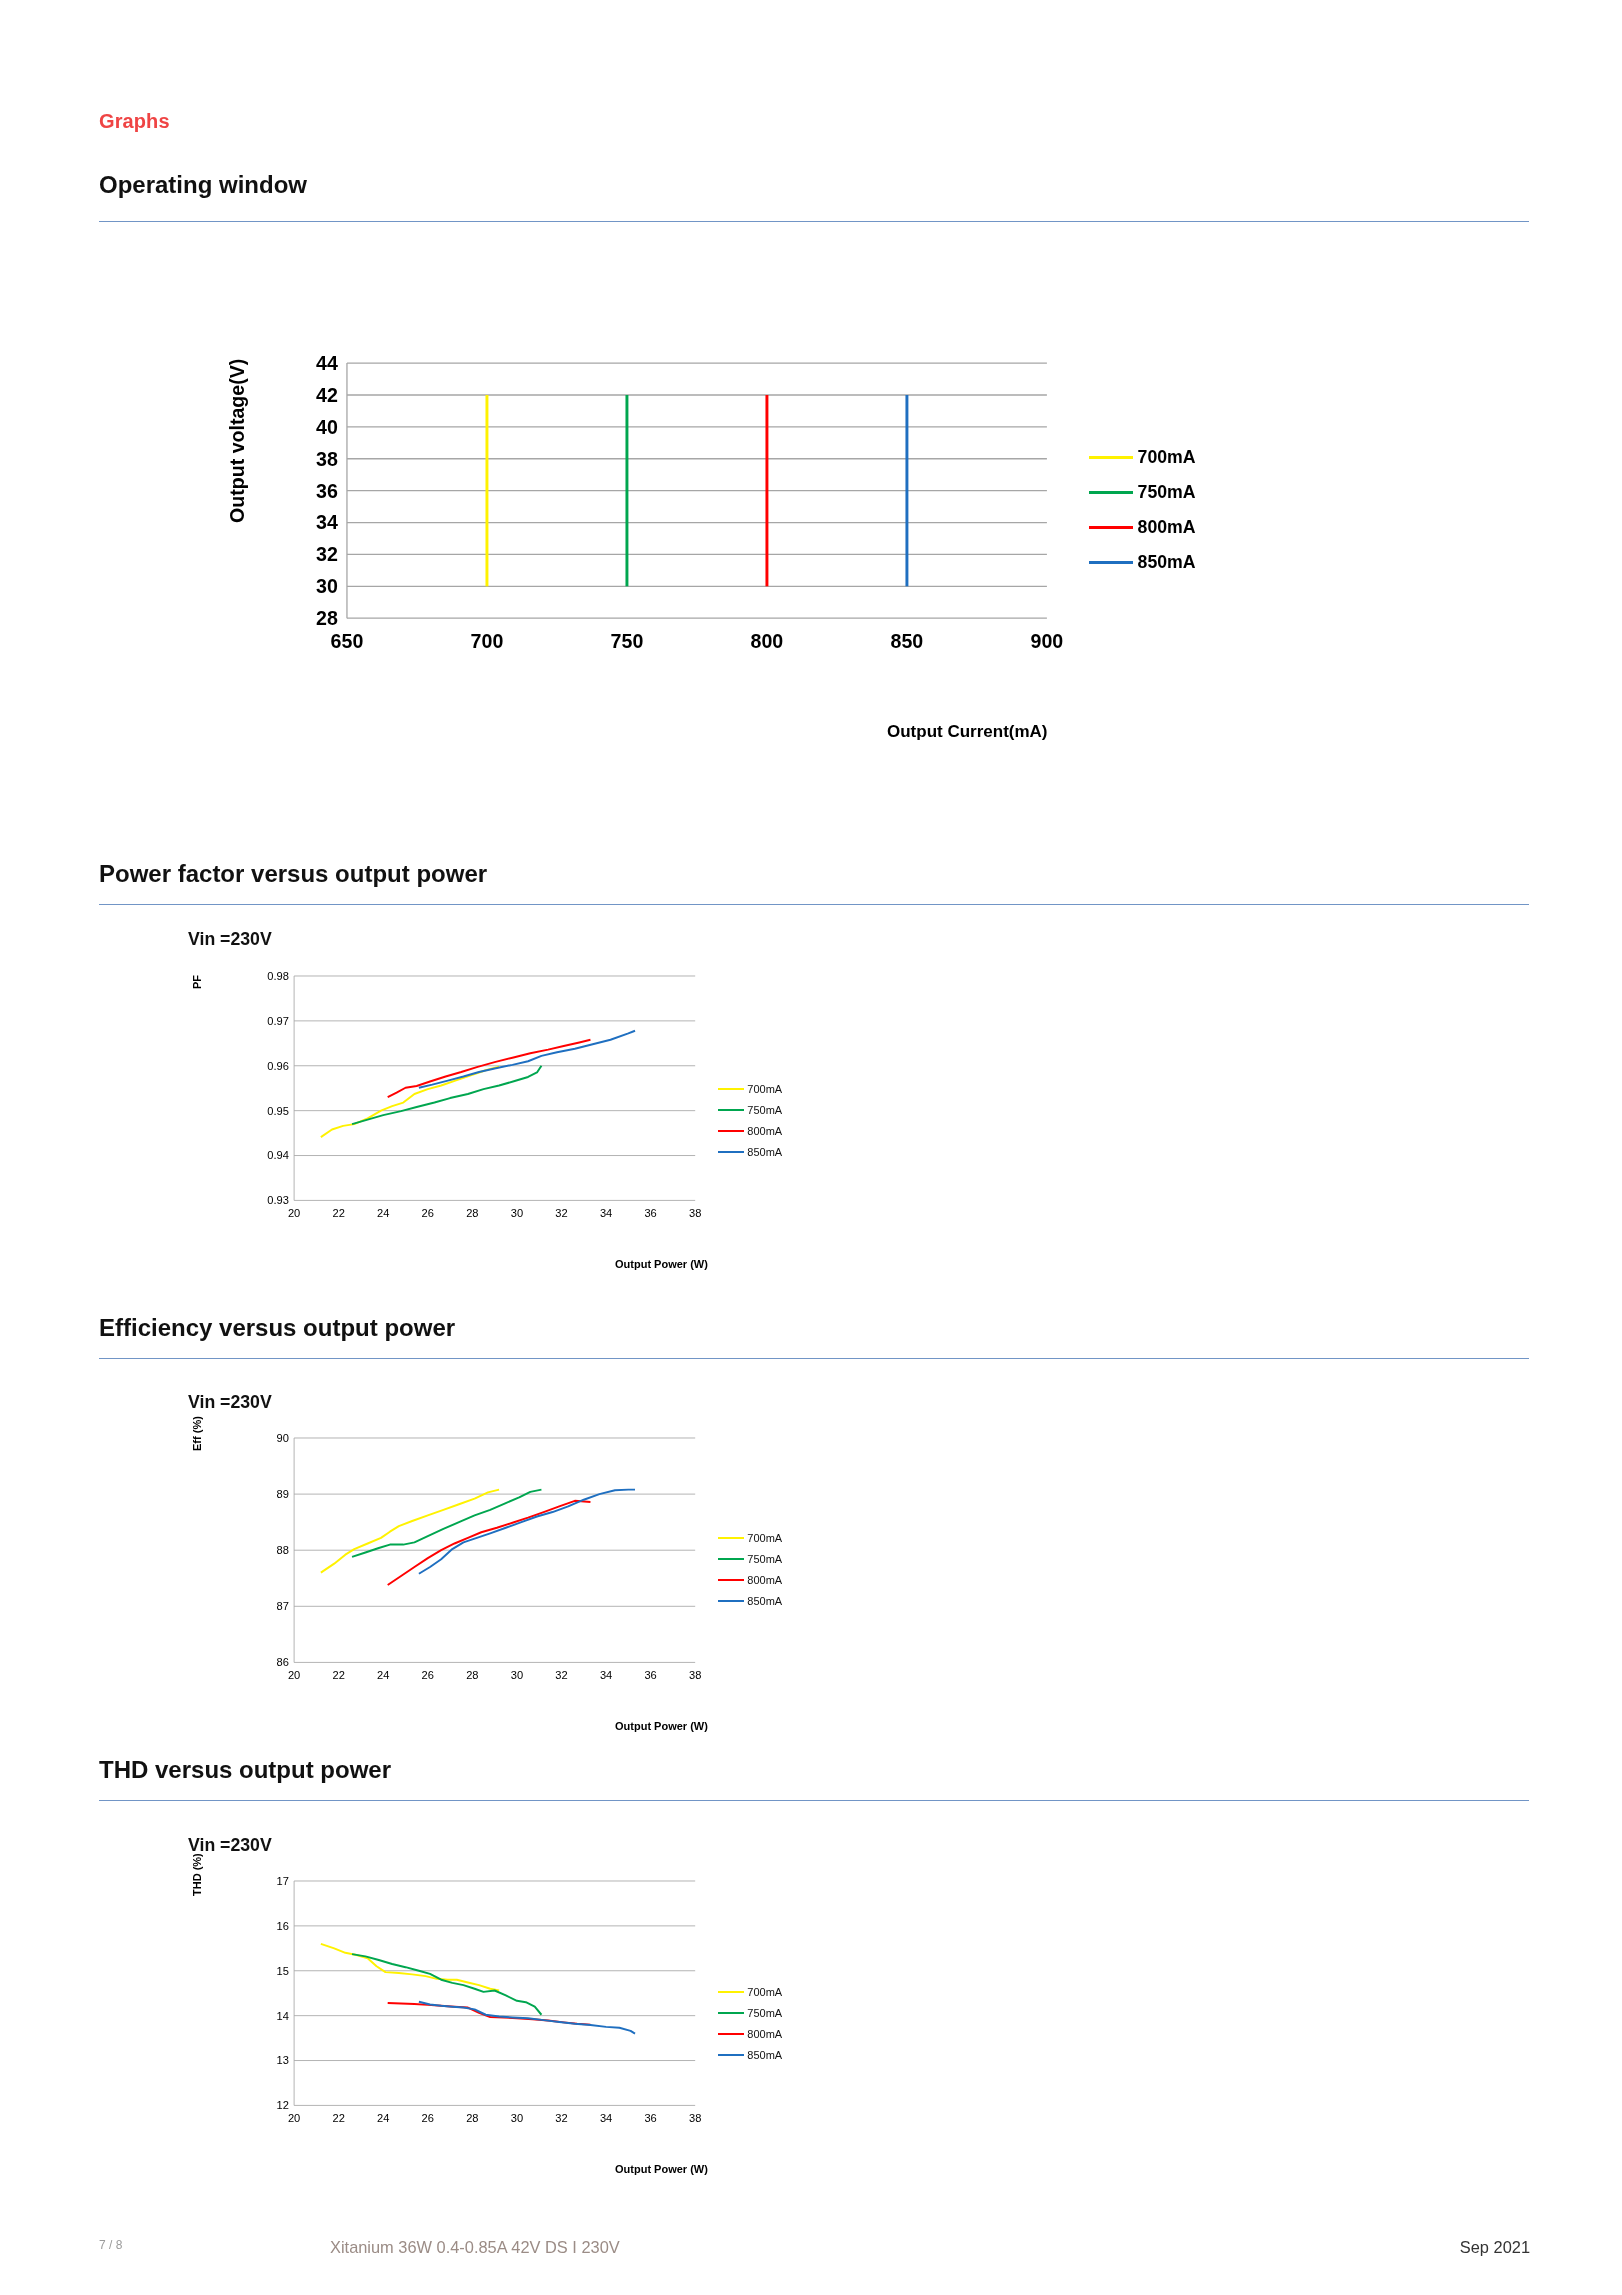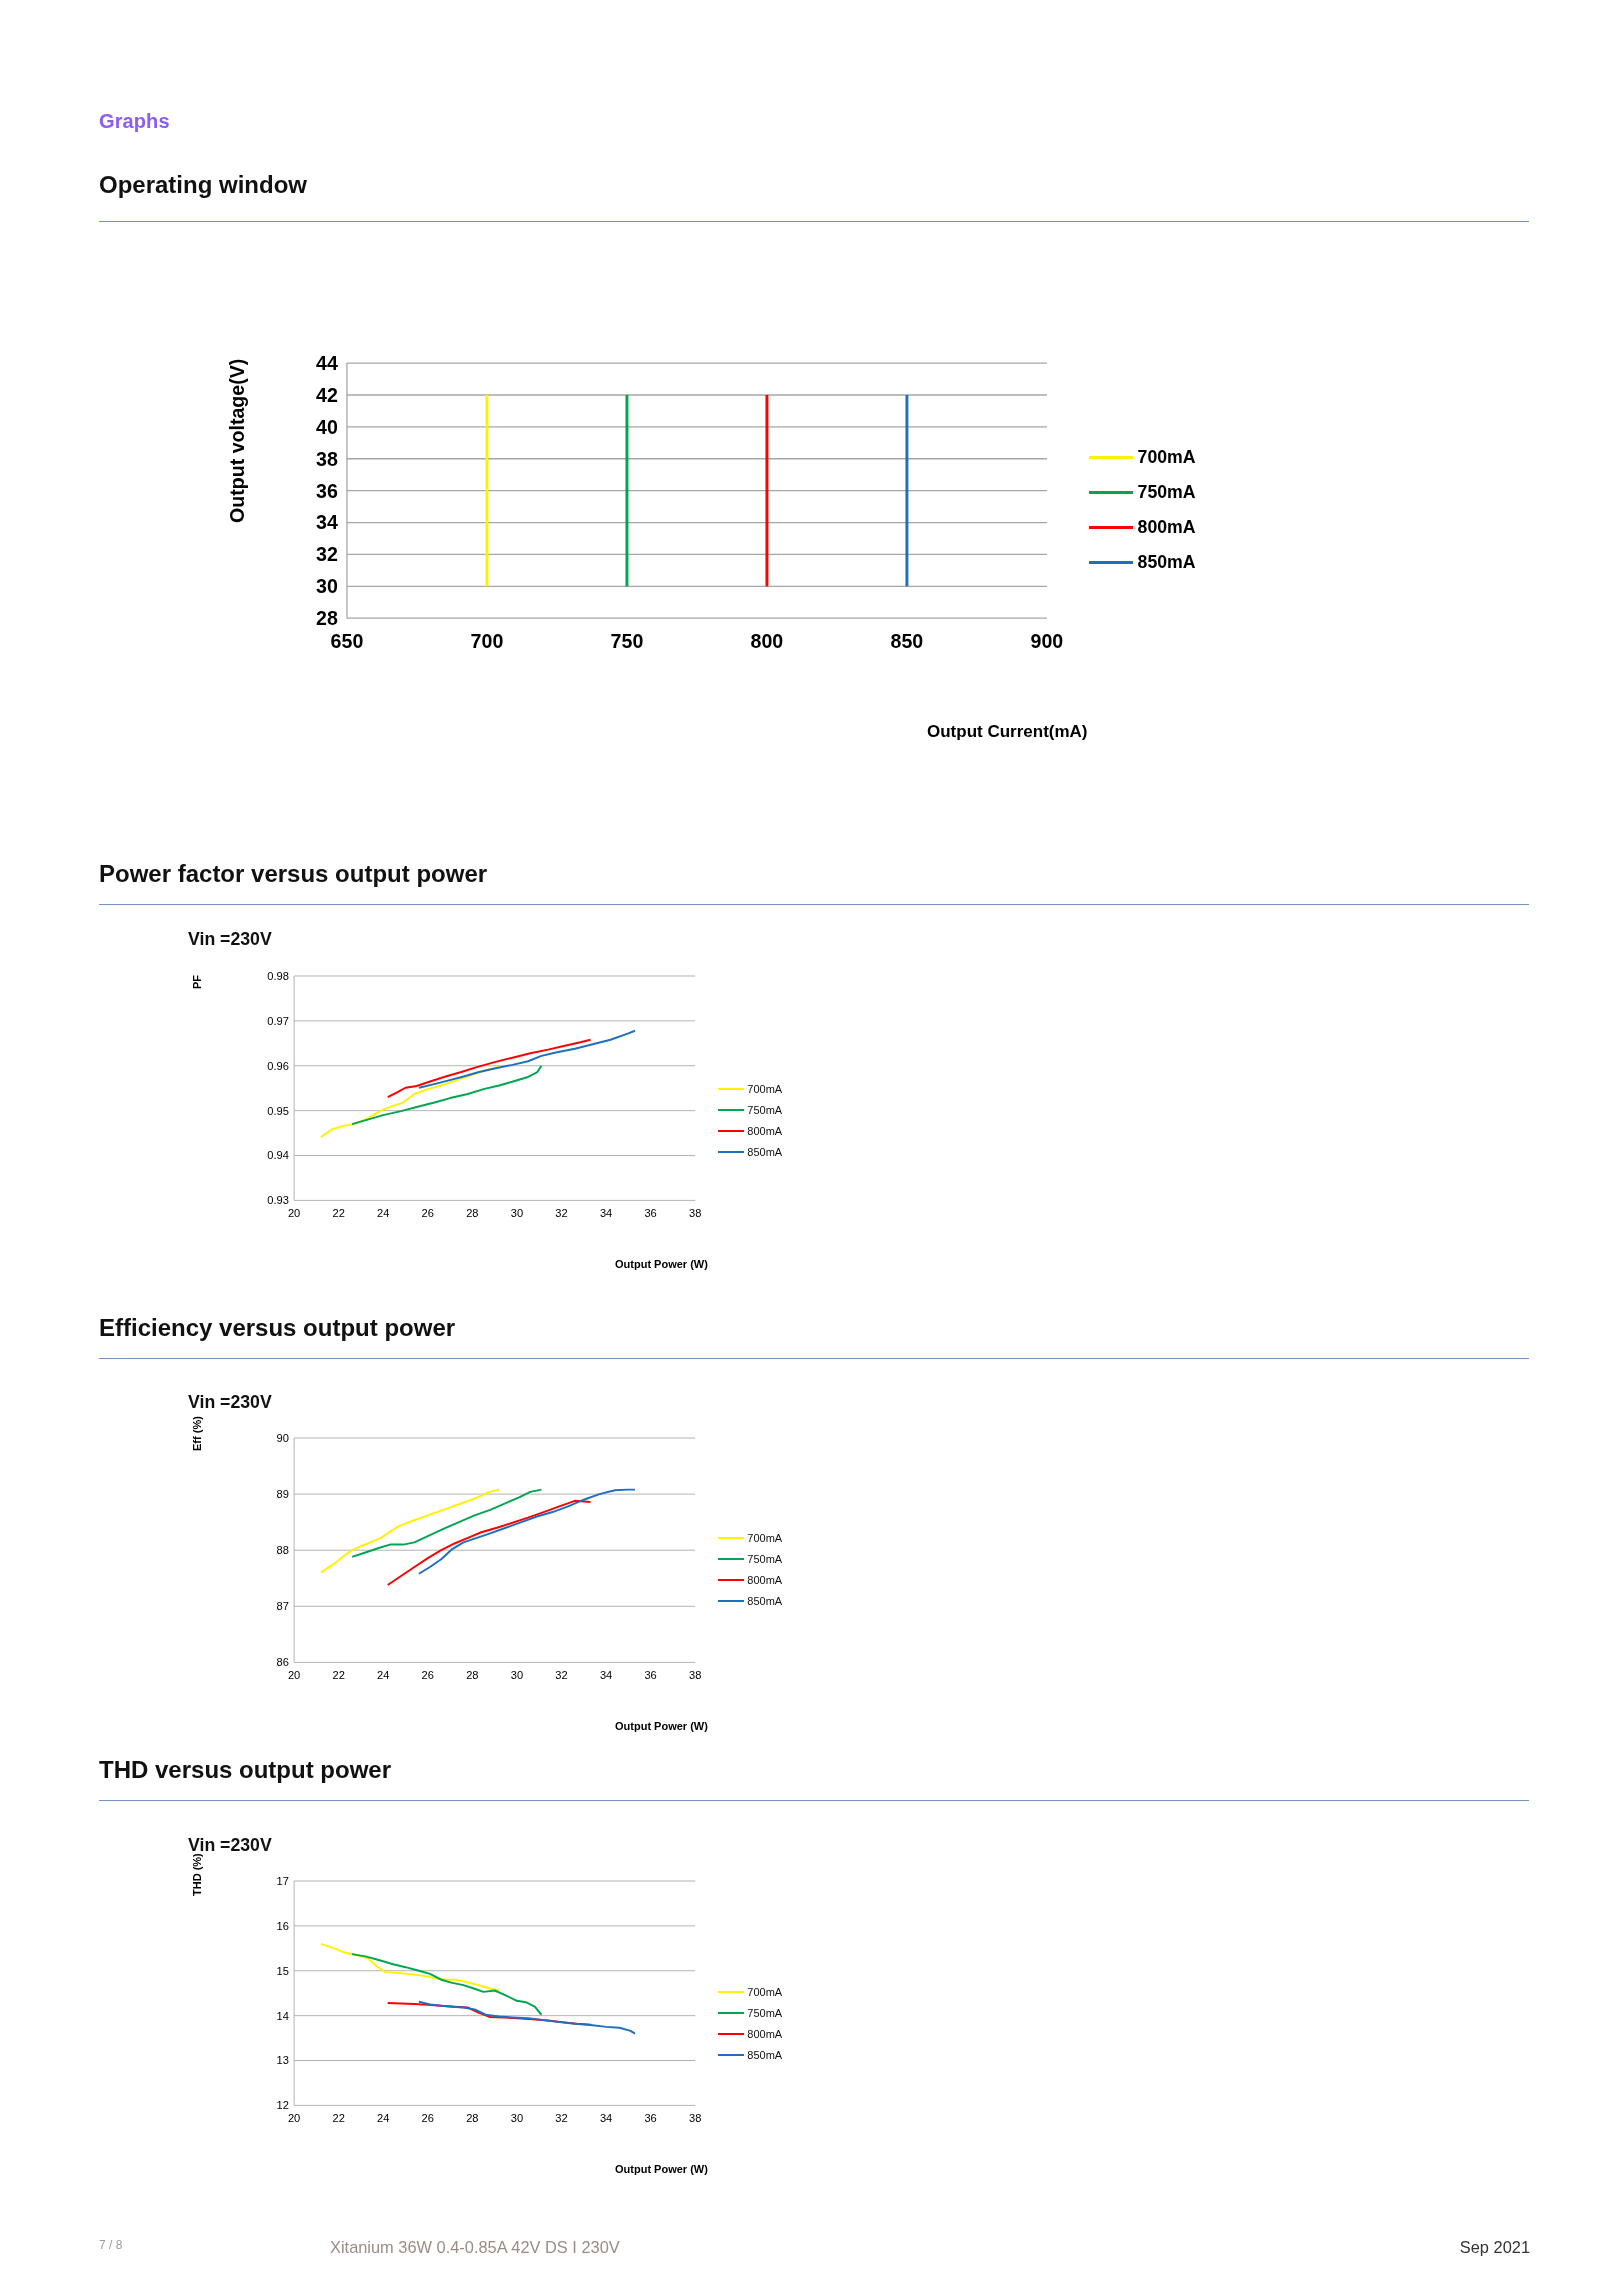--- a/index.html
+++ b/index.html
@@ -7,21 +7,21 @@
     width:1623px;height:2295px;position:relative;
     font-family:"Liberation Sans", sans-serif;
     color:#111;
     -webkit-font-smoothing:antialiased;
   }
   .page{position:absolute;inset:0;}
 
   
   .h-main{
     position:absolute;left:99px;font-size:20px;font-weight:bold;
-    letter-spacing:0.1px;color:#8b5cf6;white-space:nowrap;
+    letter-spacing:0.1px;color:#ef4444;white-space:nowrap;
   }
   .h-sec{
     position:absolute;left:99px;font-size:24px;font-weight:bold;
     color:#111;white-space:nowrap;
   }
   .rule{
     position:absolute;left:99px;width:1430px;height:0;
     border-top:1.6px solid #7195c6;
   }
 
@@ -32,21 +32,21 @@
   .vin{
     position:absolute;font-size:17.7px;font-weight:bold;color:#111;white-space:nowrap;
   }
 
   
   .big-ylab{
     position:absolute;font-size:19.6px;font-weight:bold;color:#000;
     transform:rotate(-90deg);transform-origin:0 0;white-space:nowrap;
   }
   .big-xlab{
-    position:absolute;font-size:17px;font-weight:bold;color:#000;white-space:nowrap;margin-left:40px;
+    position:absolute;font-size:17px;font-weight:bold;color:#000;white-space:nowrap;
   }
   .big-legend{position:absolute;}
   .big-legend .lrow{display:flex;align-items:center;height:35px;}
   .big-legend .lswatch{width:44px;height:3.3px;display:block;margin-right:4.6px;}
   .big-legend .ltext{font-size:17.7px;font-weight:bold;color:#000;}
 
   
   .sm-legend{position:absolute;}
   .sm-legend .lrow{display:flex;align-items:center;height:21px;}
   .sm-legend .lswatch{width:26px;height:2px;display:block;margin-right:3.3px;}

